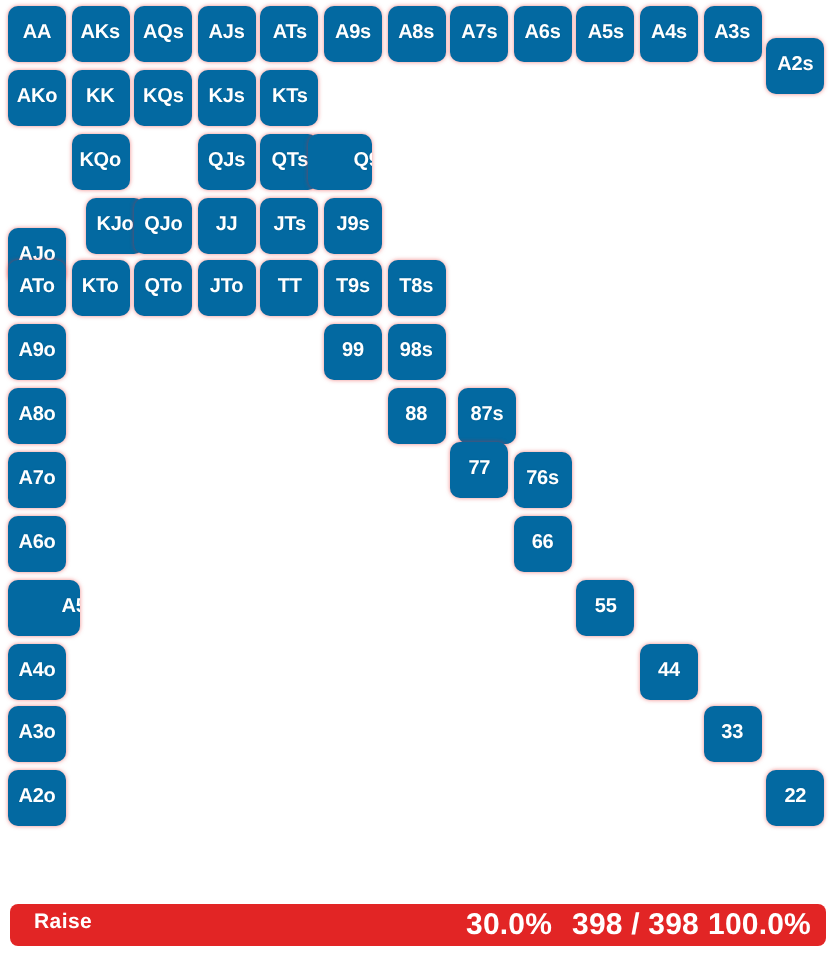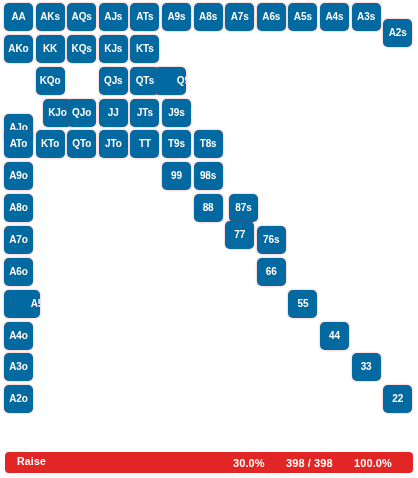--- a/index.html
+++ b/index.html
@@ -74,21 +74,21 @@
     font-weight: bold;
     letter-spacing: 0.2px;
   }
   .footer-stat {
     position: absolute;
     top: 0;
     height: 21px;
     display: flex;
     align-items: center;
     color: #ffffff;
-    font-size: 11px;
+    font-size: 15px;
     font-weight: bold;
     letter-spacing: 0.1px;
     white-space: nowrap;
   }
   .footer-freq { left: 228px; }
   .footer-combos { left: 281px; }
   .footer-weight { left: 349px; }
 </style>
 </head>
 <body>

